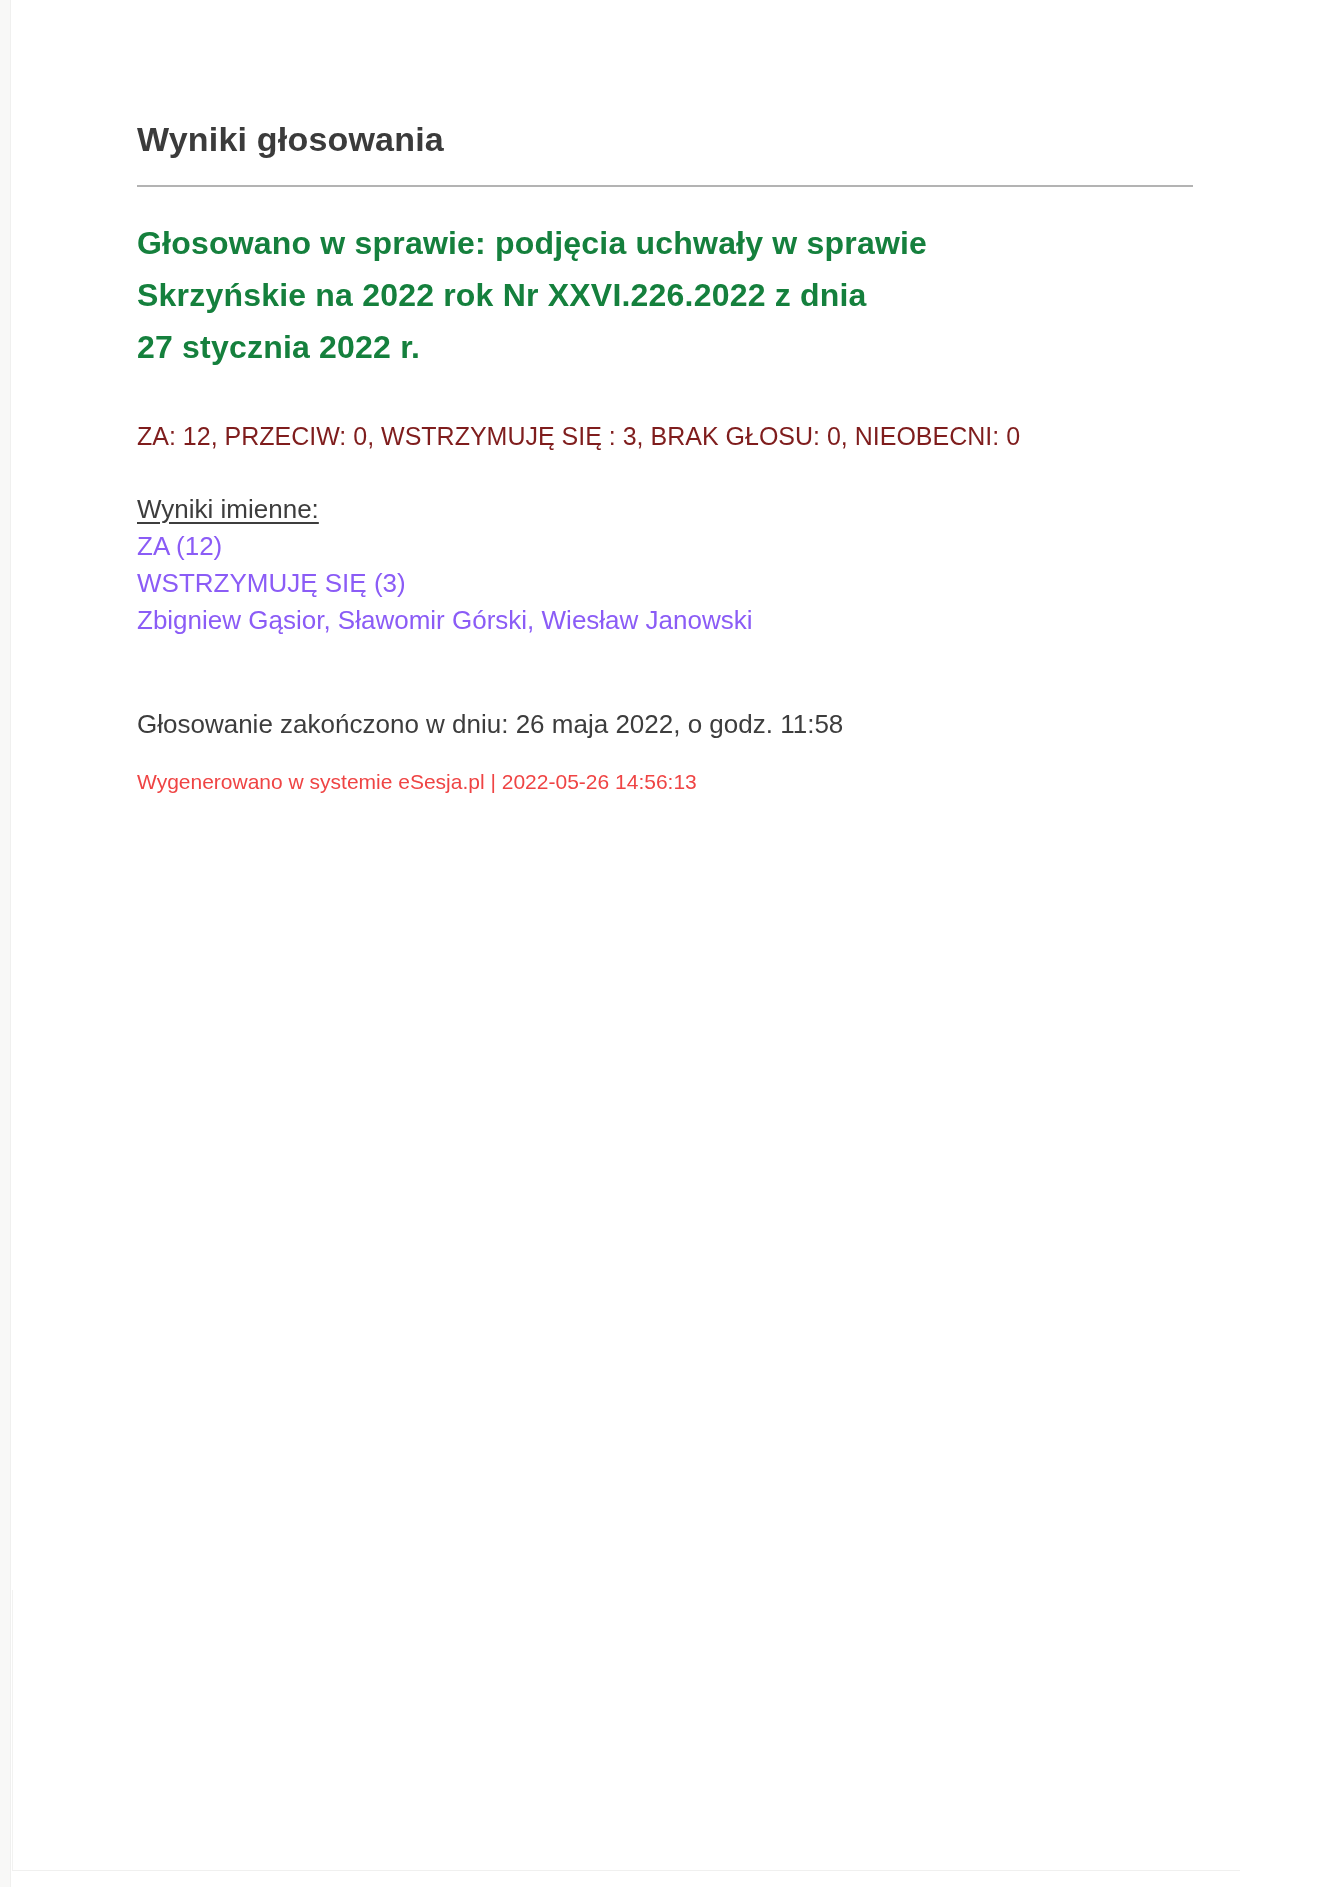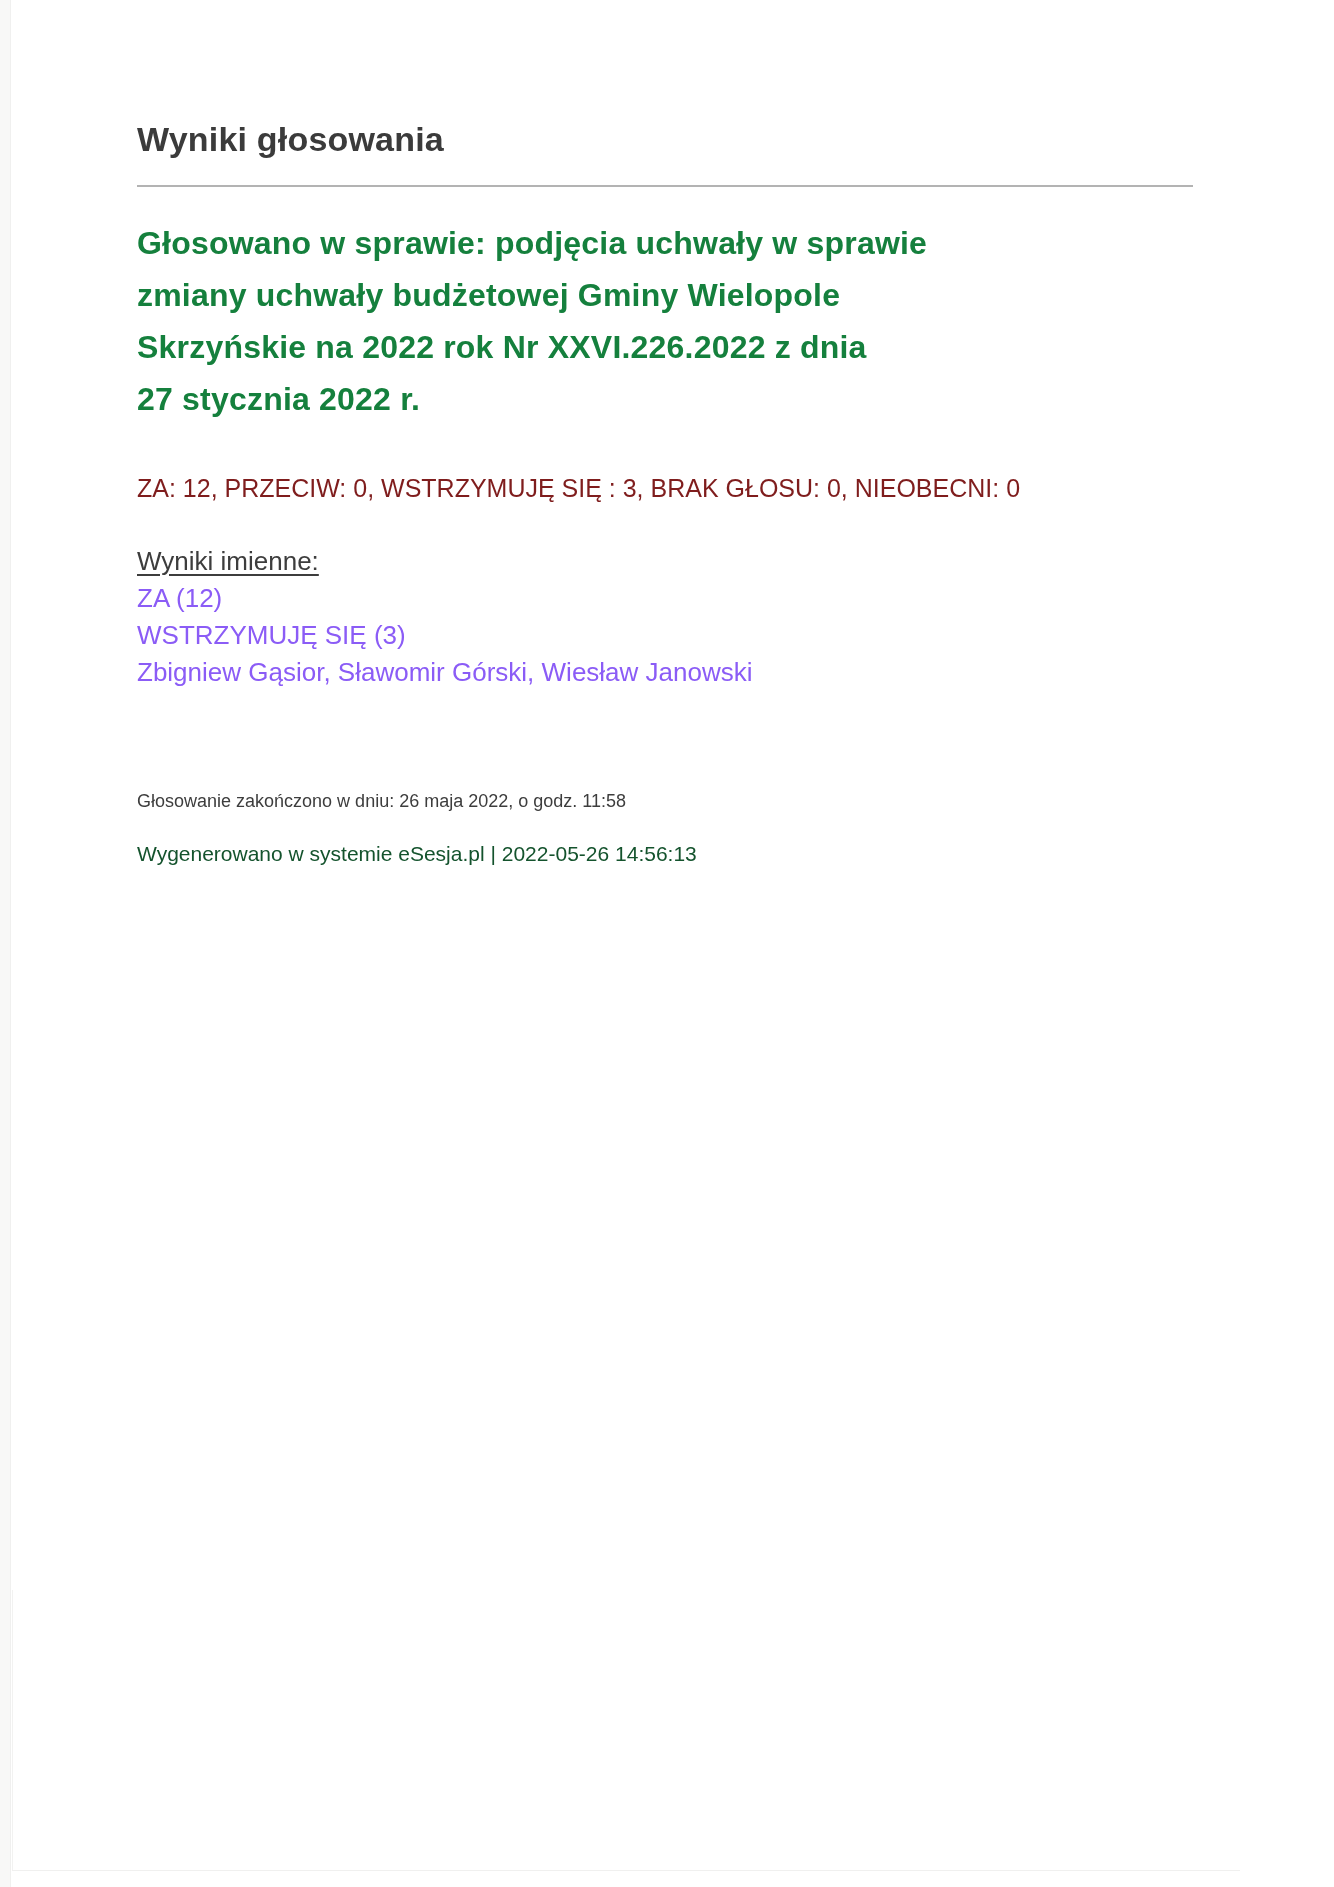--- a/index.html
+++ b/index.html
@@ -82,48 +82,47 @@
     text-underline-offset: 4px;
   }
   .vote-group {
     font-size: 26px;
     line-height: 37px;
     color: #8b5cf6;
   }
   .vote-group.abstain {
   }
   .closing-line {
-    margin-top: 100px;
-    font-size: 18px;
+    margin-top: 70px;
+    font-size: 26px;
     color: #3d3d3d;
   }
   .generated-footer {
     margin-top: 30px;
     font-size: 21px;
-    color: #14532d;
+    color: #ef4444;
   }
 </style>
 </head>
 <body>
 
 <div class="page">
 
   <div class="scan-edge-left"></div>
   <div class="scan-edge-vline"></div>
   <div class="scan-edge-bottom"></div>
 
   <div class="content">
 
     <div class="doc-title">Wyniki głosowania</div>
 
     <div class="title-divider"></div>
 
     <div class="resolution-heading">
       <div>Głosowano w sprawie: podjęcia uchwały w sprawie</div>
-      <div>zmiany uchwały budżetowej Gminy Wielopole</div>
       <div>Skrzyńskie na 2022 rok Nr XXVI.226.2022 z dnia</div>
       <div>27 stycznia 2022 r.</div>
     </div>
 
     <div class="vote-summary">ZA: 12, PRZECIW: 0, WSTRZYMUJĘ SIĘ : 3, BRAK GŁOSU: 0, NIEOBECNI: 0</div>
 
     <div class="named-results">
       <div class="named-results-label">Wyniki imienne:</div>
       <div class="vote-group">
         <div>ZA (12)</div>

